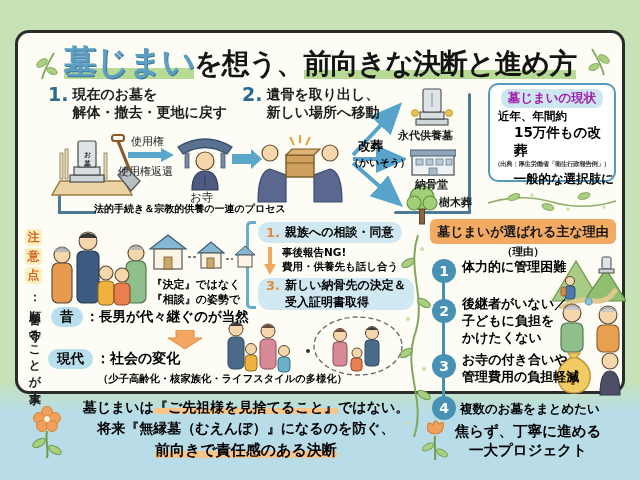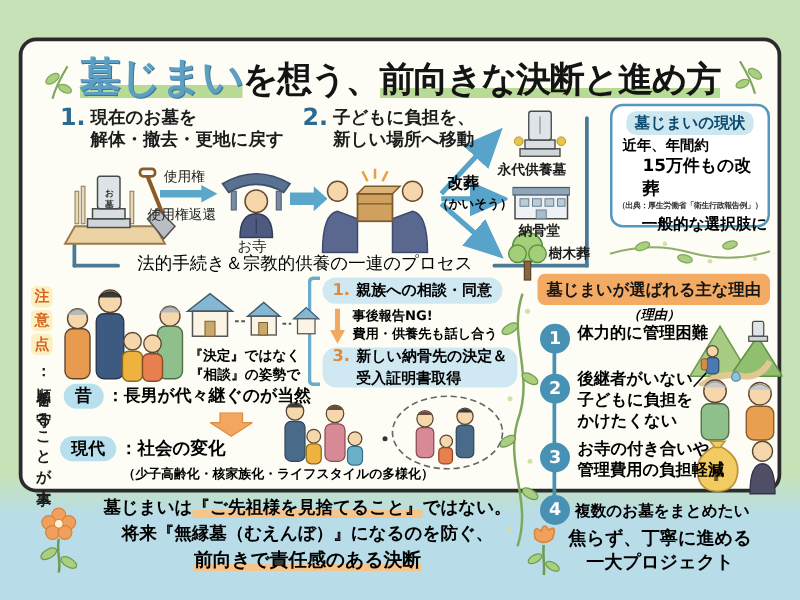--- a/index.html
+++ b/index.html
@@ -24,29 +24,29 @@
   
   .step-head { display:flex; gap:4px; z-index:3; }
   .step-num  { font-size:19px; font-weight:900; color:#2d6a92; line-height:1; }
   .step-lines{ font-size:14px; font-weight:900; color:#1c1c1c; line-height:1.3; white-space:nowrap; }
   .sm-label  { font-size:11px; font-weight:400; color:#222; white-space:nowrap; z-index:3; }
   .dest-label{ font-size:11px; font-weight:900; color:#1c1c1c; white-space:nowrap; z-index:3; }
   
   .status-box { left:470px; top:50px; width:128px; height:99px; background:#fff;
                 border:2.5px solid #5598bb; border-radius:10px; z-index:3; }
   .status-head { margin:4px auto 1px; width:max-content; background:#cde7f1; border-radius:8px;
-                 padding:1px 7px; font-size:12.5px; font-weight:900; color:#0c4a6e; }
+                 padding:1px 7px; font-size:12.5px; font-weight:900; color:#a21caf; }
   .status-l1 { font-size:11.5px; font-weight:900; padding-left:8px; }
   .status-l2 { font-size:13.5px; font-weight:900; padding-left:24px; }
   .status-src{ font-size:6.4px; font-weight:700; color:#333; text-align:center; letter-spacing:-0.3px; white-space:nowrap; }
   .status-l3 { font-size:12.5px; font-weight:900; text-align:right; margin-top:2px; }
   
   .rule { background:#4a7a96; border-radius:2px; }
-  .process-label { left:76px; top:169px; width:300px; text-align:center;
-                   font-size:14px; font-weight:400; white-space:nowrap; z-index:3; }
+  .process-label { left:76px; top:169px; width:300px; text-align:left;
+                   font-size:10px; font-weight:700; white-space:nowrap; z-index:3; }
   
   .caution-chip { width:17px; height:17px; background:#fbf0c2; border-radius:4px; color:#d3651f;
                   font-size:12px; font-weight:900; display:flex; align-items:center;
                   justify-content:center; margin-bottom:2px; }
   .caution-text { writing-mode:vertical-rl; font-size:12px; font-weight:900; letter-spacing:1.5px; color:#1c1c1c; }
   
   .note { left:112px; top:244px; width:132px; text-align:center; font-size:11px;
           font-weight:900; line-height:1.4; z-index:3; }
   
   .steps-bracket { left:228px; top:188px; width:10px; height:88px;
@@ -59,30 +59,30 @@
   .sub-line { font-size:10.5px; font-weight:800; white-space:nowrap; z-index:3; }
   
   .hist-row { display:flex; align-items:center; gap:3px; z-index:3; }
   .hist-pill{ background:#b8dfee; border-radius:11px; padding:1px 9px; font-size:13.5px; font-weight:900; }
   .hist-txt { font-size:13.5px; font-weight:900; white-space:nowrap; }
   .hist-sub { font-size:10.3px; font-weight:800; white-space:nowrap; z-index:3; }
   
   .reasons-head { left:412px; top:186px; width:186px; height:25px; background:#f3aa63;
                   border-radius:6px; display:flex; align-items:center; justify-content:center;
                   font-size:13px; font-weight:900; color:#161616; white-space:nowrap; z-index:3; }
-  .reasons-sub  { left:412px; top:212px; width:186px; text-align:center; font-size:10.5px; font-weight:800;font-style:italic; }
+  .reasons-sub  { left:412px; top:212px; width:186px; text-align:center; font-size:10.5px; font-weight:800; }
   .num-circle { width:24px; height:24px; border-radius:50%; background:#4792b4; color:#fff;
                 font-weight:900; font-size:14px; display:flex; align-items:center;
                 justify-content:center; z-index:3; }
   .reason-txt { font-size:13px; font-weight:900; line-height:1.32; white-space:nowrap; z-index:3; }
   .reasons-footer { left:420px; top:389px; width:180px; text-align:center; font-size:14.5px;
                     font-weight:900; line-height:1.3; white-space:nowrap; z-index:3; }
   
   .message { left:52px; top:364px; width:352px; text-align:center; font-weight:900;
-             line-height:1.5; z-index:3;font-family:Liberation Mono, monospace; }
+             line-height:1.5; z-index:3; }
   .msg-l1,.msg-l2 { font-size:14px; white-space:nowrap; }
   .msg-l3 { font-size:15px; }
   .hl-orange { background:linear-gradient(transparent 58%,#f7c489 58%,#f7c489 94%,transparent 94%); }
   svg { display:block; }
   .z2 { z-index:2; }
 </style>
 </head>
 <body>
 
 <div class="card">
@@ -139,21 +139,21 @@
   </svg>
   <div class="abs sm-label" style="left:172px;top:157px;font-size:11.5px">お寺</div>
 
   <svg class="abs" style="left:214px;top:116px" width="30" height="20" viewBox="0 0 30 20">
     <polygon points="0,5 19,5 19,0 30,10 19,20 19,15 0,15" fill="#5aa7c9"></polygon>
   </svg>
 
   <div class="abs step-head" style="left:224px;top:52px">
     <span class="step-num">2.</span>
     <div class="step-lines">
-      <div>子どもに負担を、</div>
+      <div>遺骨を取り出し、</div>
       <div>新しい場所へ移動</div>
     </div>
   </div>
 
   <svg class="abs z2" style="left:232px;top:100px" width="100" height="70" viewBox="0 0 100 70">
     <line x1="44" y1="12" x2="40" y2="4" stroke="#e8a040" stroke-width="2"></line>
     <line x1="50" y1="10" x2="50" y2="2" stroke="#e8a040" stroke-width="2"></line>
     <line x1="56" y1="12" x2="60" y2="4" stroke="#e8a040" stroke-width="2"></line>
     <circle cx="20" cy="20" r="8" fill="#f6d7ac" stroke="#6b4a2e" stroke-width="1.2"></circle>
     <path d="M8 69 Q8 38 20 36 L36 42 L36 69 Z" fill="#5a6890" stroke="#3c4a6e" stroke-width="1.2"></path>

